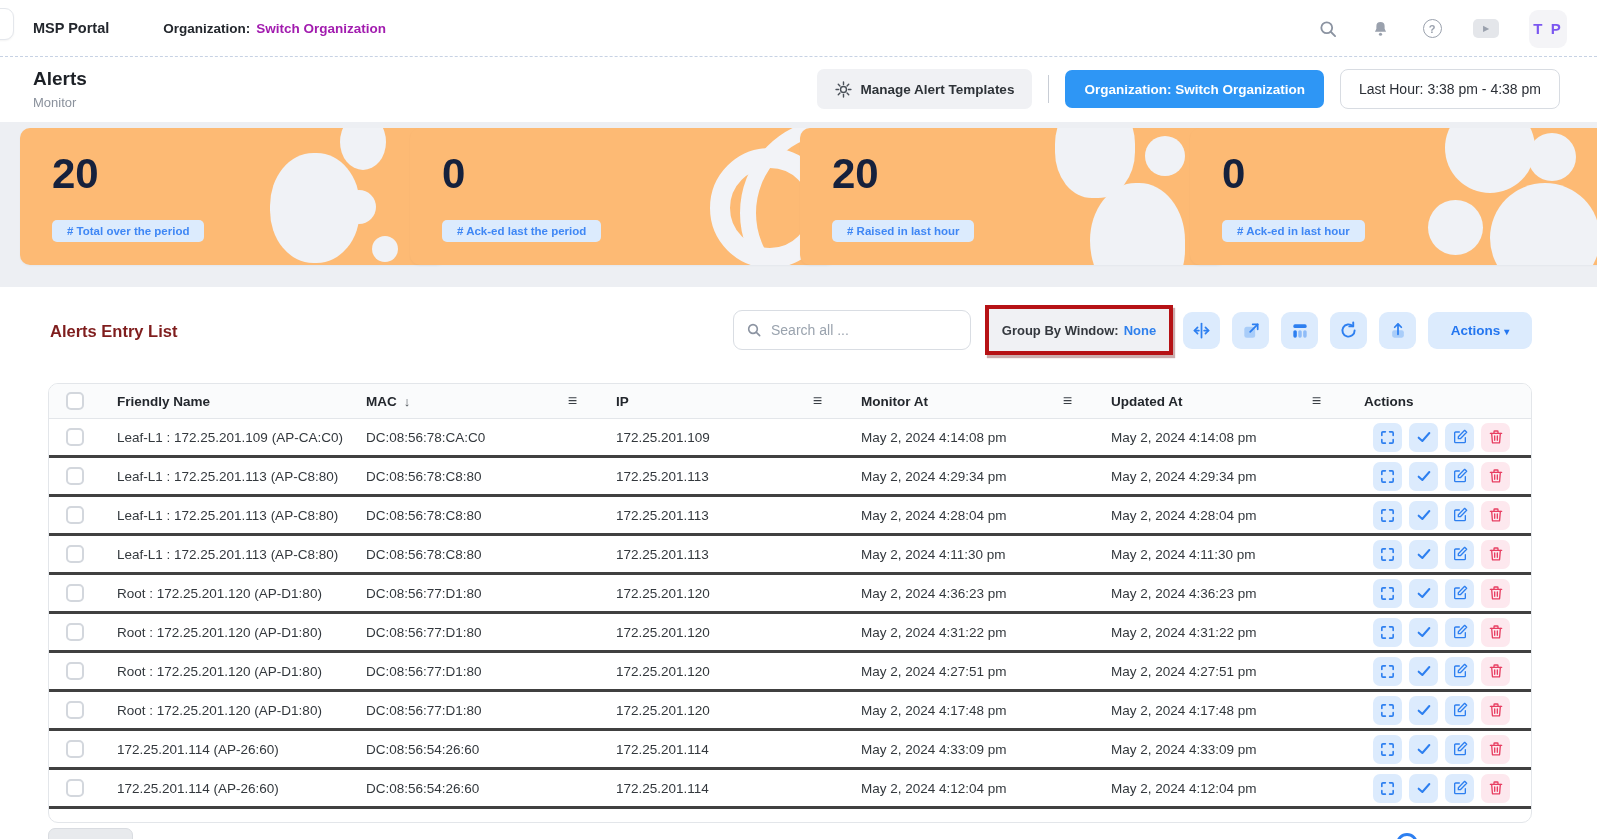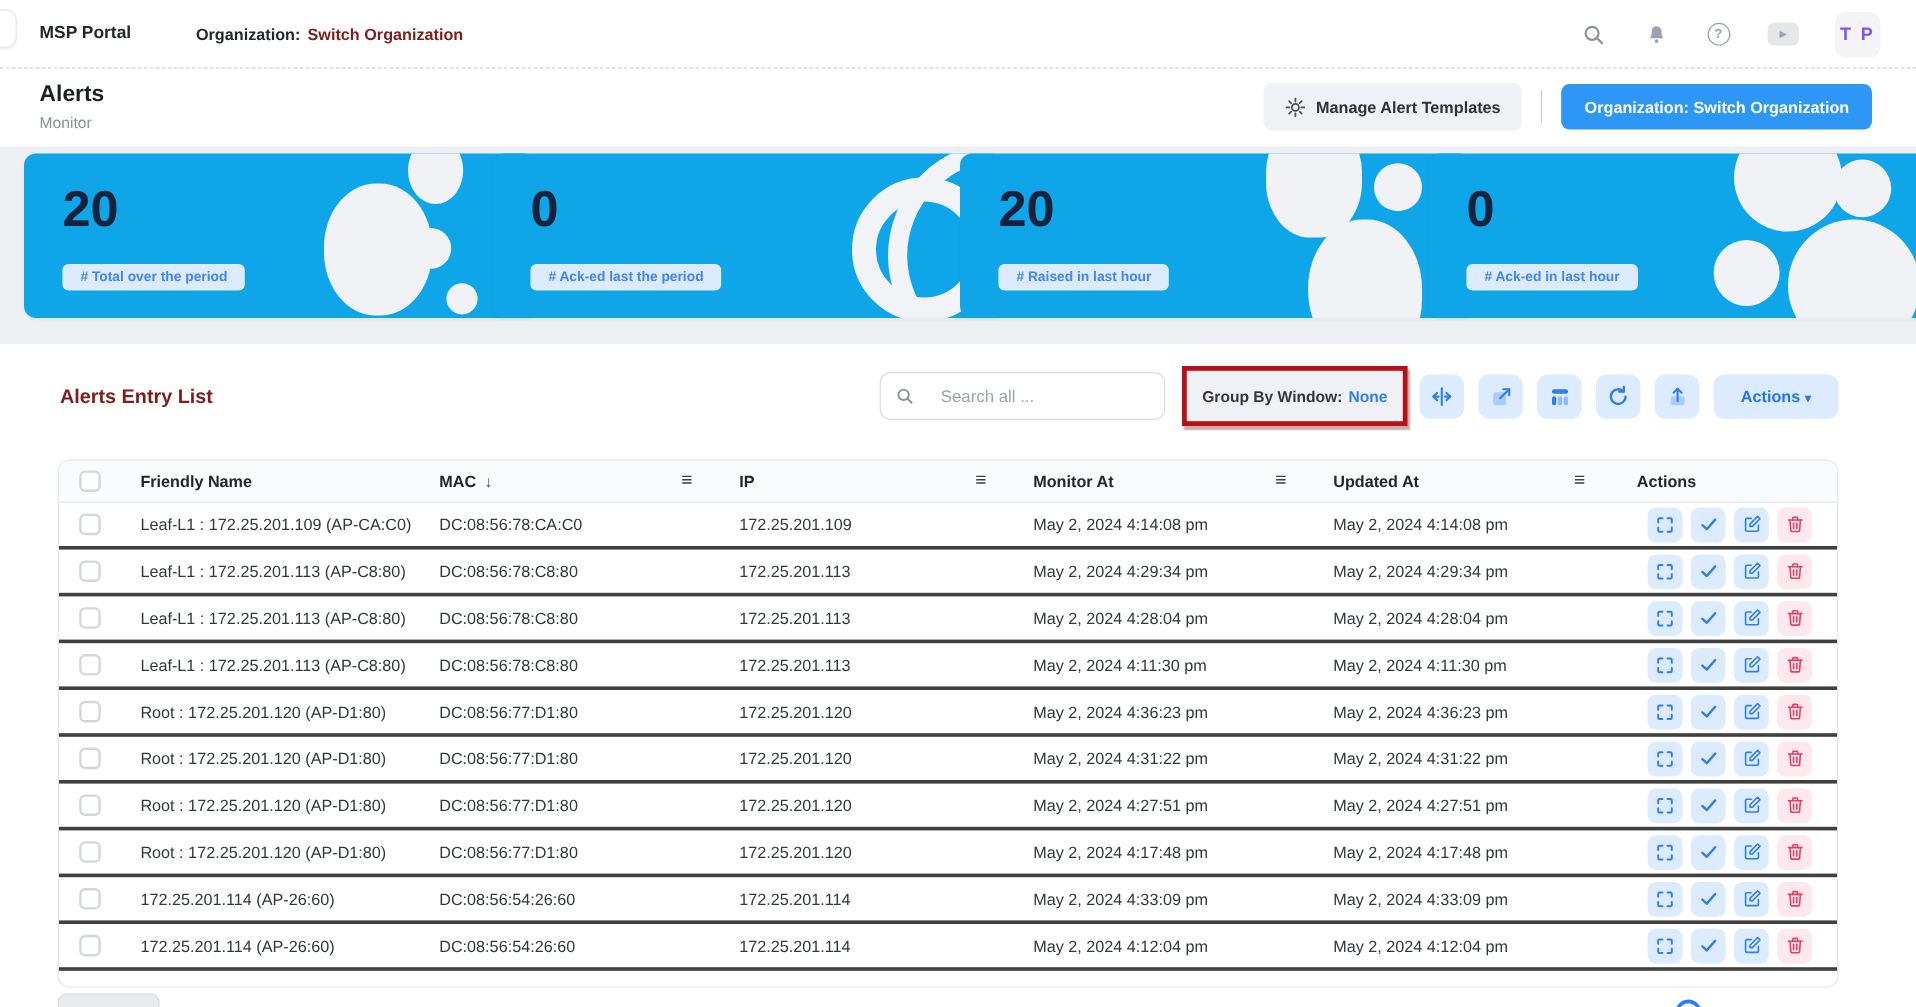--- a/index.html
+++ b/index.html
@@ -6,21 +6,21 @@
   html,body { width:1597px; height:839px; overflow:hidden; background:#fff;
     font-family:"Liberation Sans", sans-serif; color:#2b2f33; }
 
   
   .navbar { position:absolute; top:0; left:0; width:1597px; height:57px; background:#fff;
     border-bottom:1px dashed #c7d2e4; display:flex; align-items:center; }
   .sidebar-stub { position:absolute; left:-16px; top:8px; width:30px; height:32px;
     background:#fff; border:1px solid #e4e7ec; border-radius:9px; box-shadow:0 1px 2px rgba(0,0,0,.05); }
   .brand { margin-left:33px; font-size:14.5px; font-weight:700; color:#23272d; }
   .org-wrap { margin-left:54px; font-size:13.5px; font-weight:700; color:#23272d; }
-  .org-link { color:#7f1d1d; margin-left:6px; cursor:pointer; }
+  .org-link { color:#a21caf; margin-left:6px; cursor:pointer; }
   .nav-right { position:absolute; right:30px; top:0; height:57px; display:flex; align-items:center; gap:30px; }
   .nav-icon { width:22px; height:22px; display:flex; align-items:center; justify-content:center; cursor:pointer; }
   .help-circle { width:19px; height:19px; border:1.6px solid #9aa1ad; border-radius:50%;
     display:flex; align-items:center; justify-content:center; font-size:11px; font-weight:700; color:#9aa1ad; }
   .play-btn { width:26px; height:19px; background:#e4e6ea; border-radius:5px;
     display:flex; align-items:center; justify-content:center; font-size:8px; color:#9aa1ad; cursor:pointer; }
   .avatar { width:38px; height:38px; background:#f4f4f7; border-radius:9px;
     display:flex; align-items:center; justify-content:center; font-size:15px; font-weight:700;
     color:#7b57f0; letter-spacing:2px; cursor:pointer; }
 
@@ -33,33 +33,33 @@
     display:flex; align-items:center; gap:9px; font-size:13.5px; font-weight:600; color:#2e3338; cursor:pointer;
     font-family:"Liberation Sans", sans-serif; }
   .hdr-sep { width:1px; height:28px; background:#c8cdd5; }
   .btn-org { height:38px; padding:0 19px; background:#2e96f5; border:none; border-radius:7px;
     font-size:13.5px; font-weight:700; color:#fff; cursor:pointer; font-family:"Liberation Sans", sans-serif; }
   .btn-time { height:40px; padding:0 18px; background:#fff; border:1px solid #d8dce2; border-radius:8px;
     font-size:14px; color:#2b2f36; cursor:pointer; font-family:"Liberation Sans", sans-serif; }
 
   
   .stats-strip { position:absolute; top:122px; left:0; width:1597px; height:165px; background:#edeff3; }
-  .stat-card { position:absolute; top:6px; width:426px; height:137px; background:#0ea5e9; border-radius:10px;
+  .stat-card { position:absolute; top:6px; width:426px; height:137px; background:#fdba74; border-radius:10px;
     box-shadow:0 1px 2px rgba(25,39,66,.04); overflow:hidden; }
   .stat-value { position:absolute; left:32px; top:22px; font-size:42px; font-weight:800; color:#16213c; }
   .stat-badge { position:absolute; left:32px; top:92px; background:#dcebfd; color:#3f87f5;
     font-size:11.5px; font-weight:700; padding:5px 15px; border-radius:5px; }
   .deco-circle { position:absolute; border-radius:50%; background:#f0f2f6; }
   .deco-ring { position:absolute; border-radius:50%; border:20px solid #f2f3f7; background:transparent; }
 
   
   .list-area { position:absolute; top:287px; left:0; width:1597px; height:552px; background:#fff; }
   .list-title { position:absolute; left:50px; top:35px; font-size:16.5px; font-weight:700; color:#7f1d1d; }
   .search-box { position:absolute; left:733px; top:23px; width:238px; height:40px; background:#fff;
-    border:1px solid #d9dde3; border-radius:9px; display:flex; align-items:center; padding:0 12px; gap:22px; }
+    border:1px solid #d9dde3; border-radius:9px; display:flex; align-items:center; padding:0 12px; gap:9px; }
   .search-box input { border:none; outline:none; flex:1; font-size:14px; color:#3a3f45;
     font-family:"Liberation Sans", sans-serif; background:transparent; }
   .search-box input::placeholder { color:#9aa3ae; }
   .redbox { position:absolute; left:985px; top:18px; width:188px; height:50px;
     border:4px solid #b61215; box-shadow:2px 3px 1px rgba(110,20,20,.35); background:#f0f1f4;
     display:flex; align-items:center; justify-content:center; cursor:pointer; }
   .groupby-label { font-size:13px; font-weight:600; color:#34383e; }
   .groupby-value { font-size:13px; font-weight:700; color:#2f80ed; margin-left:5px; }
   .tool-btn { position:absolute; top:25px; width:37px; height:37px; background:#dcebfd; border:none;
     border-radius:9px; display:flex; align-items:center; justify-content:center; cursor:pointer; }
@@ -138,20 +138,21 @@
             <line x1="4.6" y1="4.6" x2="7" y2="7"></line>
             <line x1="17" y1="17" x2="19.4" y2="19.4"></line>
             <line x1="4.6" y1="19.4" x2="7" y2="17"></line>
             <line x1="17" y1="7" x2="19.4" y2="4.6"></line>
           </svg>
       </span>
       <span>Manage Alert Templates</span>
     </button>
     <div class="hdr-sep"></div>
     <button class="btn-org">Organization: Switch Organization</button>
+    <button class="btn-time">Last Hour: 3:38 pm - 4:38 pm</button>
   </div>
 </div>
 
 <div class="stats-strip">
   <div class="stat-card" style="left:20px;">
     <div class="deco-circle" style="width:90px;height:110px;border-radius:48%;left:250px;top:25px;"></div>
     <div class="deco-circle" style="width:46px;height:56px;left:320px;top:-14px;"></div>
     <div class="deco-circle" style="width:34px;height:34px;left:322px;top:62px;"></div>
     <div class="deco-circle" style="width:26px;height:26px;left:352px;top:108px;"></div>
     <div class="stat-value">20</div>

